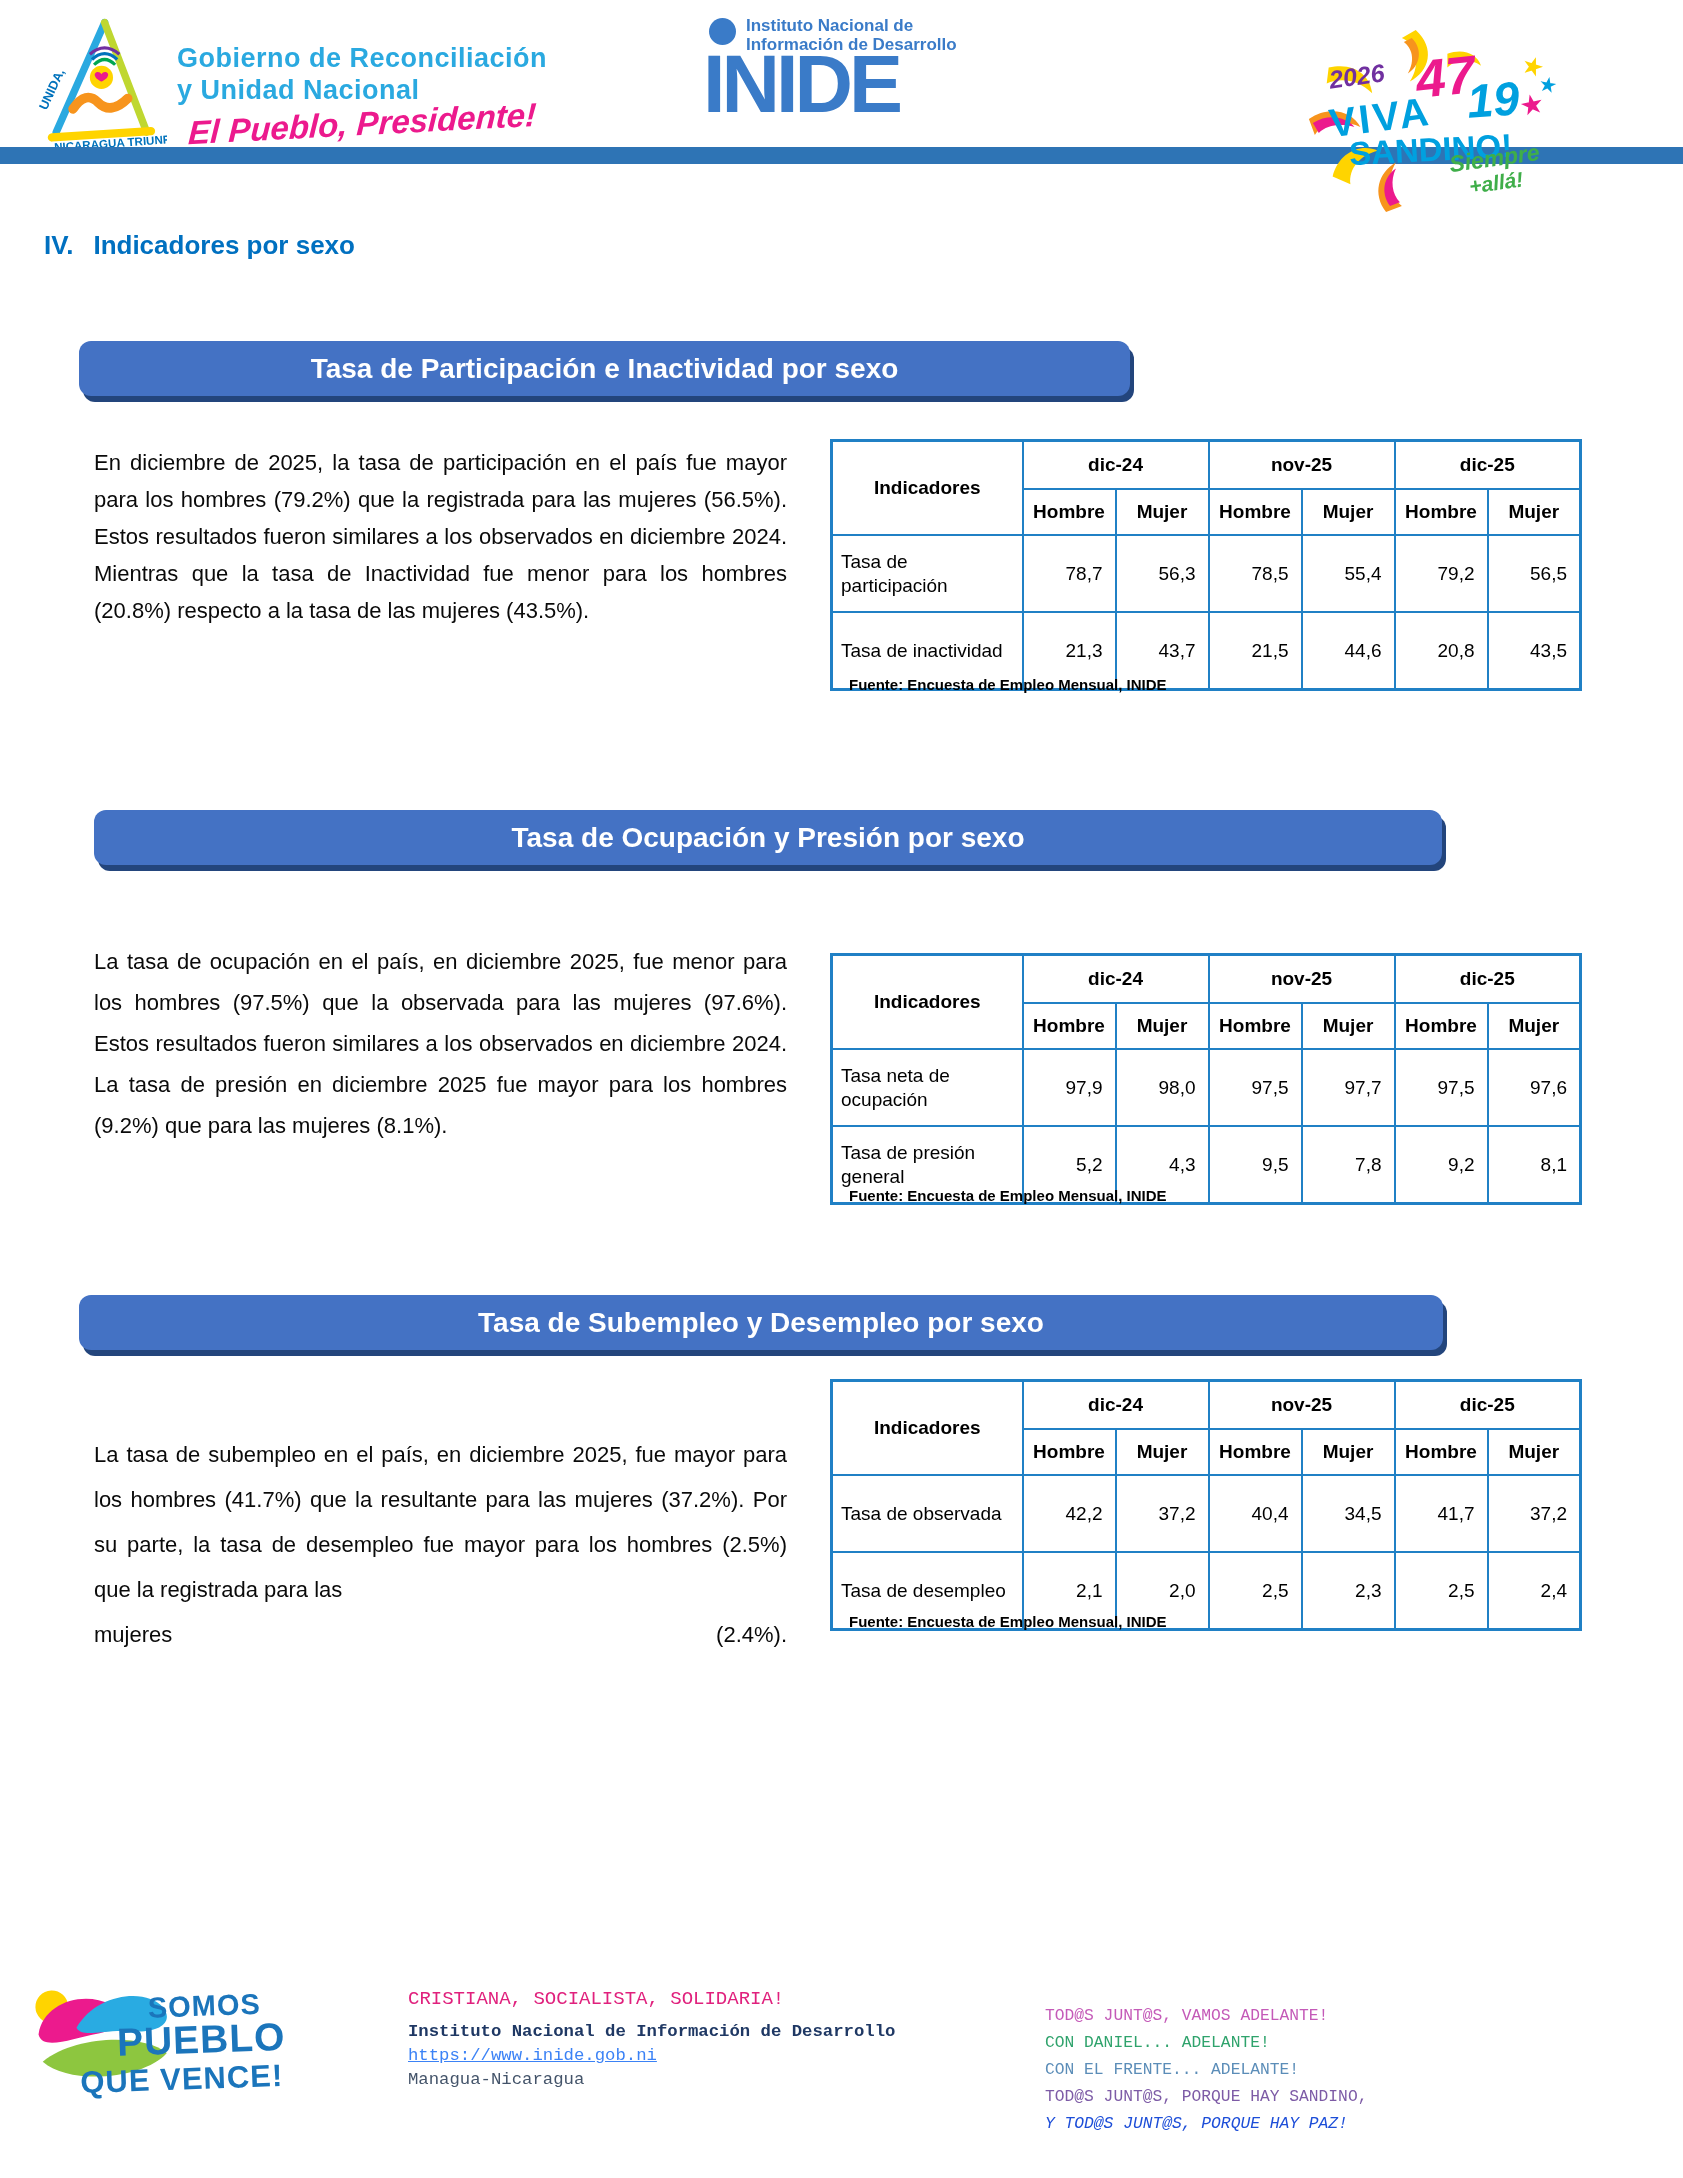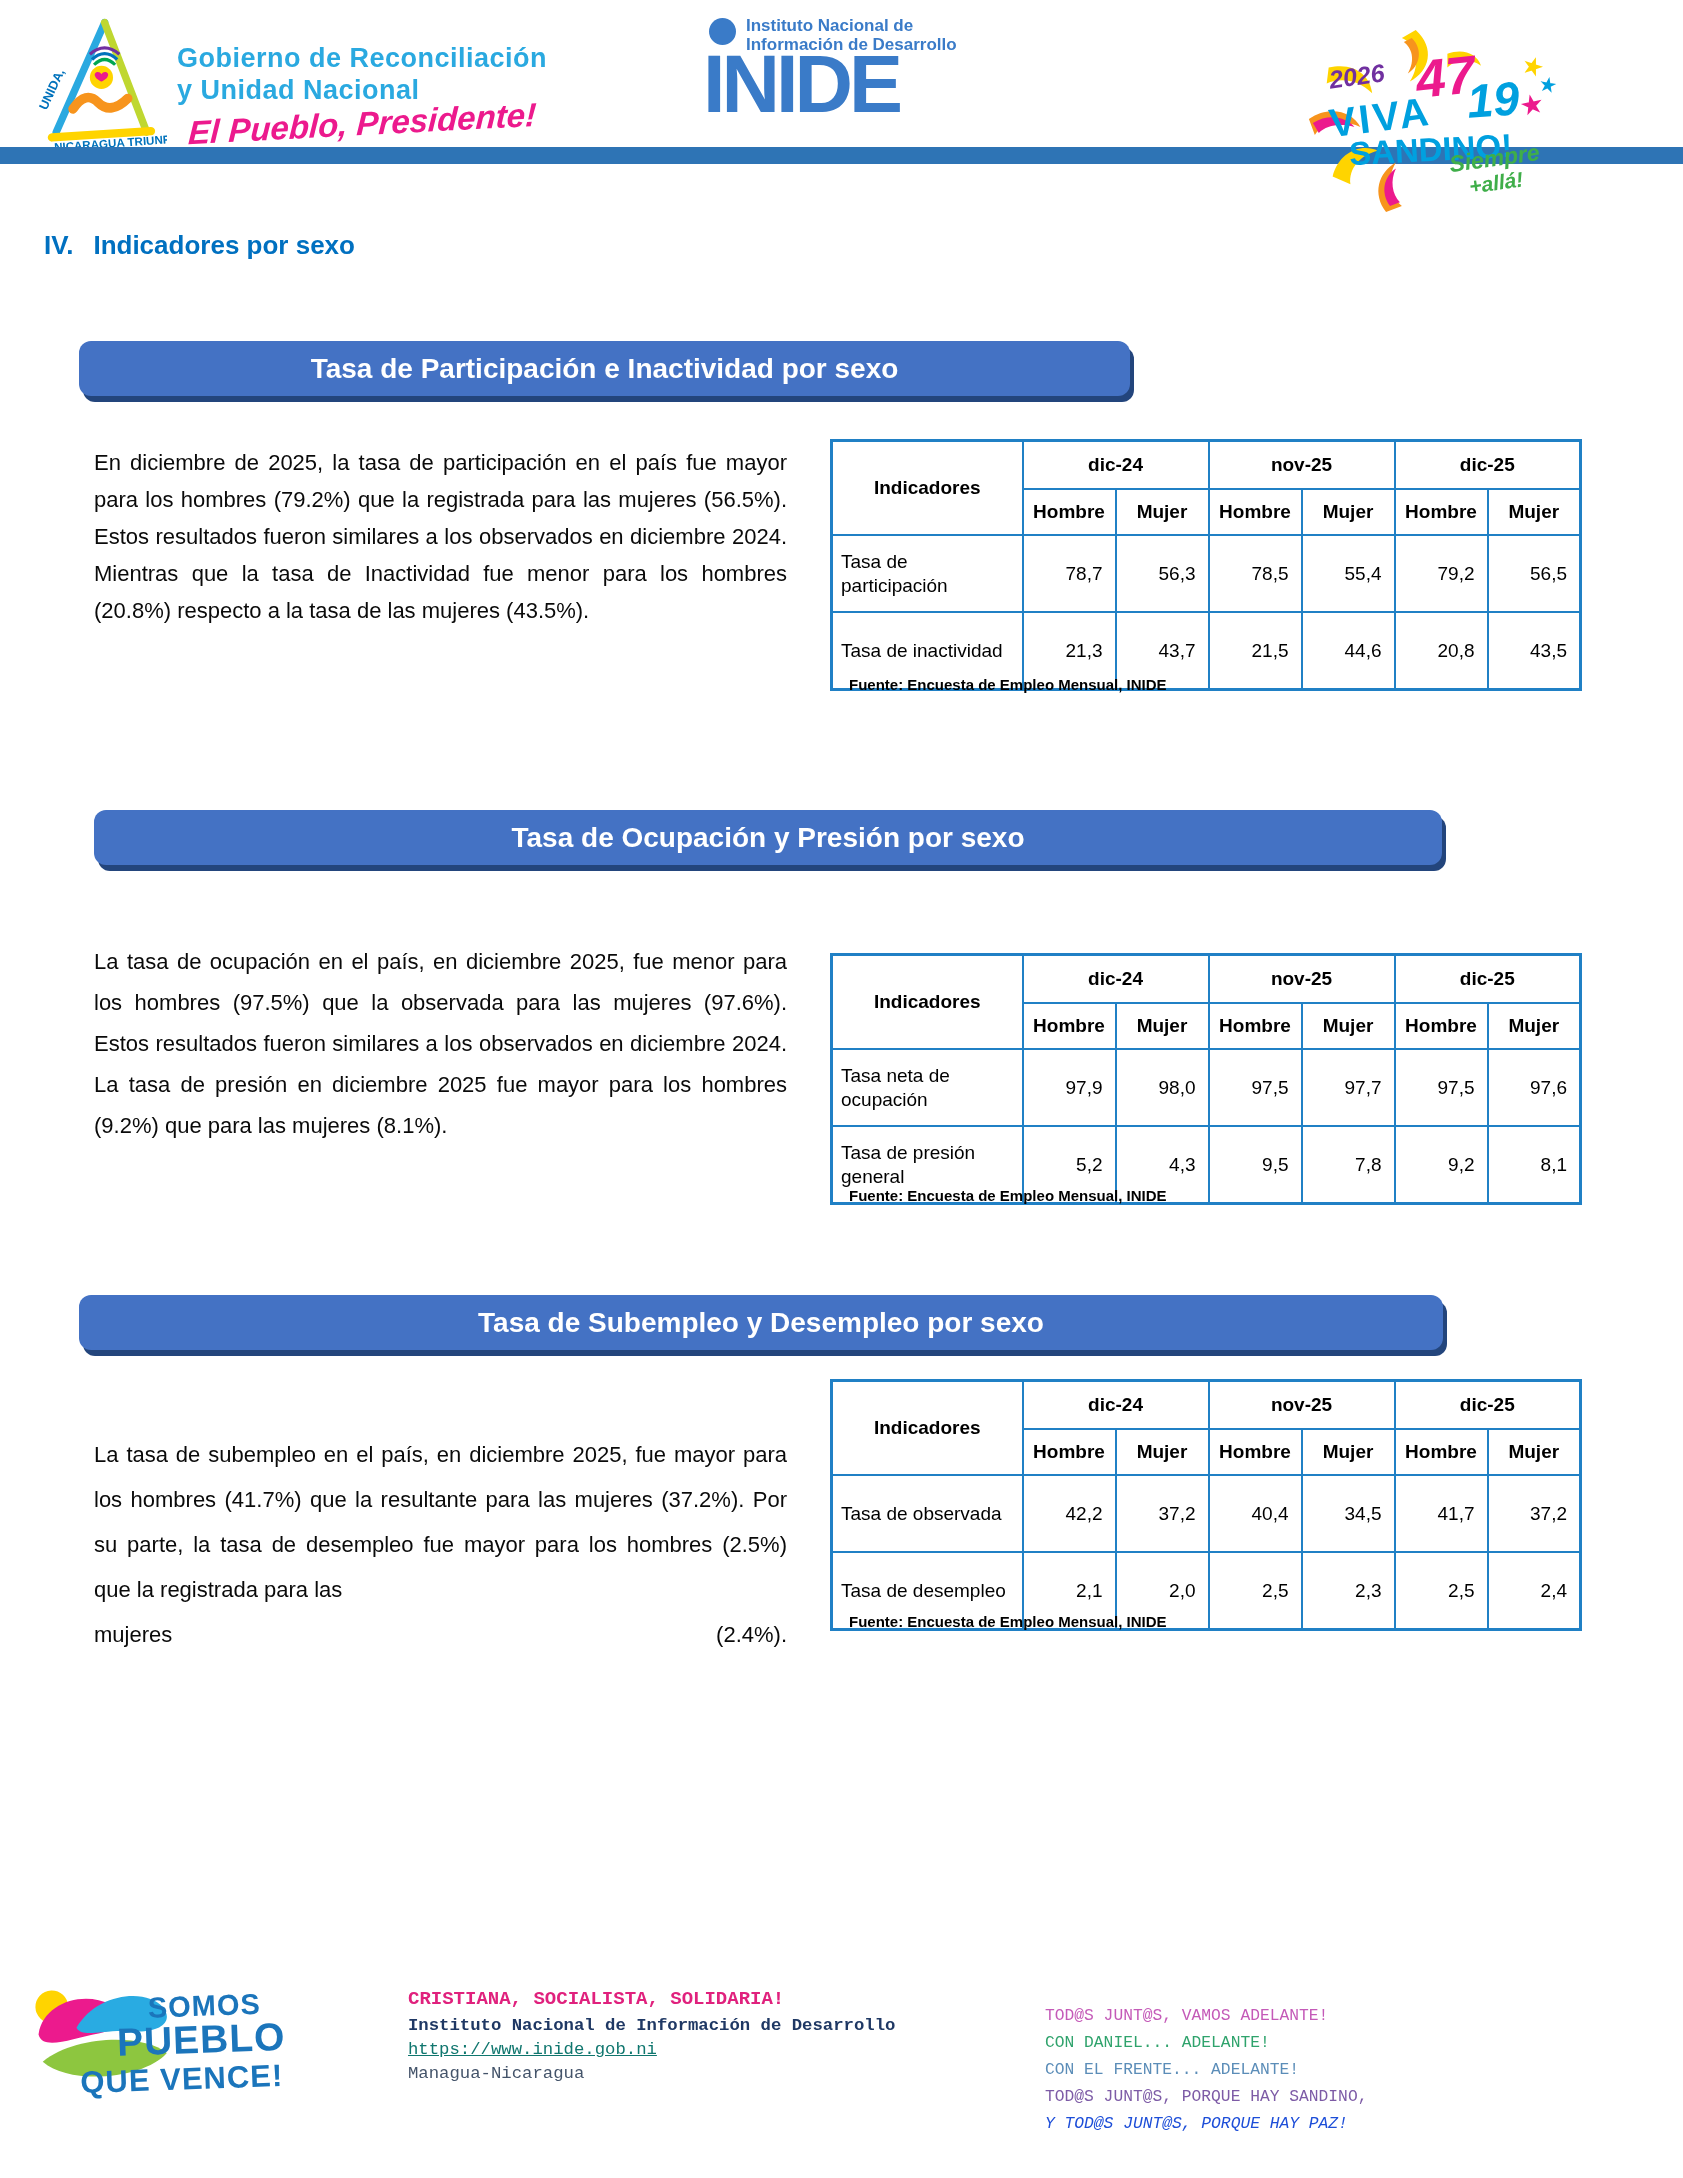--- a/index.html
+++ b/index.html
@@ -67,23 +67,23 @@
   td.val { text-align:right; padding-right:12px; }
   .fuente { position:absolute; left:849px; font-size:15px; font-weight:bold; color:#000; }
   #fuente1 { top:676px; } #fuente2 { top:1187px; } #fuente3 { top:1613px; }
   
   .flogo { position:absolute; left:28px; top:1975px; width:277px; height:134px; transform:rotate(-2deg); }
   .flogo .txt { position:absolute; color:var(--somos-blue,#1B75BB); font-weight:800; white-space:nowrap; }
   .fl-somos  { left:121px; top:16px; font-size:29px; letter-spacing:1px; }
   .fl-pueblo { left:89px;  top:44px; font-size:39px; letter-spacing:1px; }
   .fl-vence  { left:51px;  top:87px; font-size:31px; letter-spacing:1px; }
   .fcenter { position:absolute; left:408px; top:1988px; font-family:"Liberation Mono", monospace; }
-  .fc1 { font-size:19px;   font-weight:bold; color:var(--pink2,#E0217D); margin-bottom:6px; }
+  .fc1 { font-size:19px;   font-weight:normal; color:var(--pink2,#E0217D); margin-bottom:12px; }
   .fc2 { font-size:17.3px; font-weight:bold; color:#1F3864; margin-bottom:5px; }
-  .fc3 { font-size:17.3px; color:#0f766e; text-decoration:underline; margin-bottom:5px; display:inline-block; }
+  .fc3 { font-size:17.3px; color:#3b82f6; text-decoration:underline; margin-bottom:5px; display:inline-block; }
   .fc4 { font-size:17.3px; color:#44546A; }
   .fright { position:absolute; left:1045px; top:2002px; font-family:"Liberation Mono", monospace;
     font-size:16.3px; line-height:27px; }
   .fright div { white-space:nowrap; }
 </style>
 </head>
 <body>
 
 <div class="page">
 

